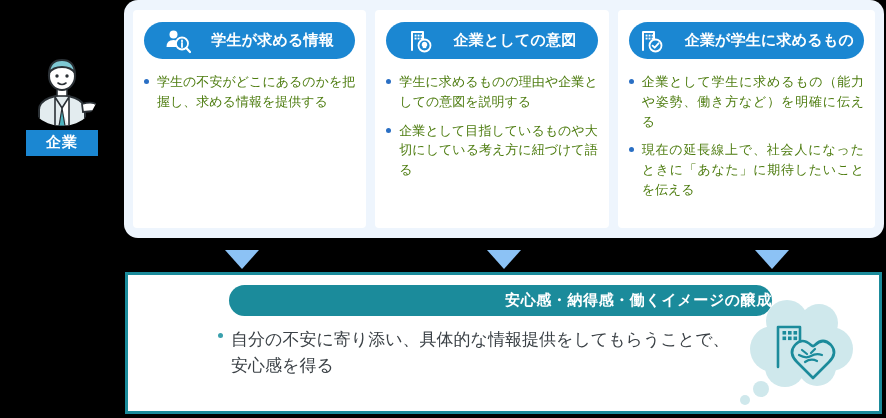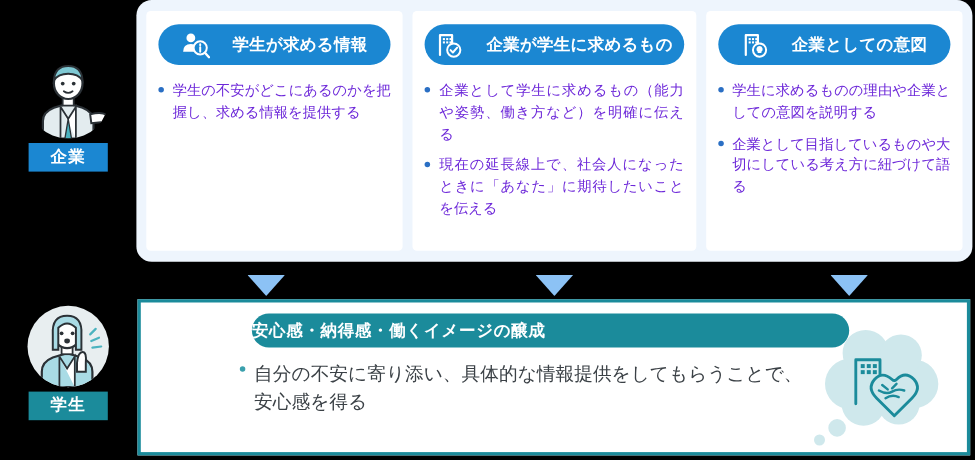--- a/index.html
+++ b/index.html
@@ -48,21 +48,21 @@
     justify-content:center;gap:20px;padding:0 10px;
   }
   .card-pill .pill-title{
     color:#ffffff;font-size:15px;font-weight:bold;letter-spacing:0.2px;
     white-space:nowrap;
   }
   .pill-icon{width:26px;height:26px;flex:0 0 26px;display:block;}
   .bullets{margin:0;padding:0;list-style:none;margin-top:13px;}
   .bullets li{
     position:relative;padding-left:13px;margin-bottom:9px;
-    font-size:13px;line-height:1.52;color:#6d28d9;
+    font-size:13px;line-height:1.52;color:#4d7c0f;
     text-align:justify;
   }
   .bullets li:before{
     content:"";position:absolute;left:0;top:7px;
     width:5px;height:5px;border-radius:50%;background:#2a6fc4;
   }
 
   
   .arrow{
     position:absolute;width:34px;height:19px;
@@ -75,21 +75,21 @@
 
   
   .bottom-panel{
     position:absolute;left:125px;top:272px;width:757px;height:142px;
     background:#ffffff;border:3px solid #1b8b9b;
     box-sizing:border-box;overflow:hidden;
   }
   .bottom-pill{
     position:absolute;left:101px;top:10px;width:543px;height:31px;
     background:#1b8b9b;border-radius:16px;
-    display:flex;align-items:center;justify-content:flex-start;
+    display:flex;align-items:center;justify-content:flex-end;
   }
   .bottom-pill .pill-title{
     color:#ffffff;font-size:15px;font-weight:bold;letter-spacing:0.6px;
     white-space:nowrap;
   }
   .bottom-bullets{
     position:absolute;left:90px;top:52px;width:520px;
     margin:0;padding:0;list-style:none;
   }
   .bottom-bullets li{
@@ -129,87 +129,39 @@
           <circle cx="42" cy="24" r="1.7" fill="#2b3136"></circle>
 
           <path d="M33 31 Q37 34 41 31" fill="none" stroke="#2b3136" stroke-width="1.6" stroke-linecap="round"></path>
 
           <path d="M57 52 Q68 49 72 53 Q74 57 69 59 L58 60 Z" fill="#ffffff" stroke="#2b3136" stroke-width="1.8"></path>
         </svg>
       </div>
       <span class="avatar-label company">企業</span>
     </div>
 
-    <div class="avatar-block student">
-      <div class="avatar-circle student">
-        <svg viewBox="0 0 74 74" width="74" height="74" aria-hidden="true">
-
-          <path d="M13 74 L13 60 Q13 51 23 47 L36 43 L49 47 Q59 51 59 60 L59 74 Z" fill="#a9dbe5" stroke="#2b3136" stroke-width="2"></path>
-          <path d="M29 46 L36 57 L43 46 L43 74 M29 46 L29 74" fill="#ffffff" stroke="#2b3136" stroke-width="1.6"></path>
-
-          <rect x="31" y="35" width="10" height="9" fill="#ffffff" stroke="#2b3136" stroke-width="1.6"></rect>
-
-          <ellipse cx="36" cy="25" rx="12.5" ry="13.5" fill="#ffffff" stroke="#2b3136" stroke-width="2"></ellipse>
-
-          <path d="M23 26 Q22 9 36 9 Q50 9 49 26 L49 40 L44 40 L44 20 Q40 16 36 16 Q32 16 28 20 L28 40 L23 40 Z" fill="#a9dbe5" stroke="#2b3136" stroke-width="1.8"></path>
-
-          <circle cx="31" cy="25" r="1.7" fill="#2b3136"></circle>
-          <circle cx="41" cy="25" r="1.7" fill="#2b3136"></circle>
-
-          <ellipse cx="36" cy="32" rx="2.6" ry="2.2" fill="#2b3136"></ellipse>
-
-          <path d="M45 52 Q46 42 50 42 Q54 42 53 52 L53 60 L45 60 Z" fill="#ffffff" stroke="#2b3136" stroke-width="1.8"></path>
-
-          <path d="M58 32 L65 29 M59 38 L67 37 M57 26 L62 21" stroke="#4bb3bf" stroke-width="2" stroke-linecap="round"></path>
-        </svg>
-      </div>
-      <span class="avatar-label student">学生</span>
-    </div>
   </div>
 
   <div class="top-panel">
 
     <div class="card">
       <div class="card-pill">
         <span class="pill-icon">
           <svg viewBox="0 0 26 26" width="26" height="26" aria-hidden="true">
             <circle cx="8.5" cy="6.5" r="4" fill="#ffffff"></circle>
             <path d="M1.5 19 Q1.5 12 8.5 12 Q15.5 12 15.5 19 Z" fill="#ffffff"></path>
             <circle cx="17" cy="15.5" r="6" fill="#1b87d2" stroke="#ffffff" stroke-width="1.8"></circle>
             <path d="M17 12.3 v0.9 M17 15 v4" stroke="#ffffff" stroke-width="1.8" stroke-linecap="round"></path>
             <path d="M21.3 20 L25 24" stroke="#ffffff" stroke-width="2.2" stroke-linecap="round"></path>
           </svg>
         </span>
         <span class="pill-title">学生が求める情報</span>
       </div>
       <ul class="bullets">
         <li>学生の不安がどこにあるのかを把握し、求める情報を提供する</li>
-      </ul>
-    </div>
-
-    <div class="card">
-      <div class="card-pill">
-        <span class="pill-icon">
-          <svg viewBox="0 0 26 26" width="26" height="26" aria-hidden="true">
-            <path d="M4 22 V4 h11 v14" fill="none" stroke="#ffffff" stroke-width="2" stroke-linecap="round" stroke-linejoin="round"></path>
-            <rect x="6.6" y="6.6" width="1.9" height="1.9" fill="#ffffff"></rect>
-            <rect x="9.6" y="6.6" width="1.9" height="1.9" fill="#ffffff"></rect>
-            <rect x="12.6" y="6.6" width="1.9" height="1.9" fill="#ffffff"></rect>
-            <rect x="6.6" y="9.6" width="1.9" height="1.9" fill="#ffffff"></rect>
-            <rect x="9.6" y="9.6" width="1.9" height="1.9" fill="#ffffff"></rect>
-            <rect x="12.6" y="9.6" width="1.9" height="1.9" fill="#ffffff"></rect>
-            <circle cx="16.5" cy="17.5" r="6" fill="#1b87d2" stroke="#ffffff" stroke-width="1.8"></circle>
-            <path d="M13.6 17.6 L15.7 19.7 L19.6 15.3" fill="none" stroke="#ffffff" stroke-width="1.8" stroke-linecap="round" stroke-linejoin="round"></path>
-          </svg>
-        </span>
-        <span class="pill-title">企業が学生に求めるもの</span>
-      </div>
-      <ul class="bullets">
-        <li>企業として学生に求めるもの（能力や姿勢、働き方など）を明確に伝える</li>
-        <li>現在の延長線上で、社会人になったときに「あなた」に期待したいことを伝える</li>
       </ul>
     </div>
 
     <div class="card">
       <div class="card-pill">
         <span class="pill-icon">
           <svg viewBox="0 0 26 26" width="26" height="26" aria-hidden="true">
             <path d="M4 22 V4 h11 v14" fill="none" stroke="#ffffff" stroke-width="2" stroke-linecap="round" stroke-linejoin="round"></path>
             <rect x="6.6" y="6.6" width="1.9" height="1.9" fill="#ffffff"></rect>
             <rect x="9.6" y="6.6" width="1.9" height="1.9" fill="#ffffff"></rect>
@@ -222,20 +174,43 @@
             <path d="M15.2 21 h2.6" stroke="#1b87d2" stroke-width="1" stroke-linecap="round"></path>
           </svg>
         </span>
         <span class="pill-title">企業としての意図</span>
       </div>
       <ul class="bullets">
         <li>学生に求めるものの理由や企業としての意図を説明する</li>
         <li>企業として目指しているものや大切にしている考え方に紐づけて語る</li>
       </ul>
     </div>
+
+    <div class="card">
+      <div class="card-pill">
+        <span class="pill-icon">
+          <svg viewBox="0 0 26 26" width="26" height="26" aria-hidden="true">
+            <path d="M4 22 V4 h11 v14" fill="none" stroke="#ffffff" stroke-width="2" stroke-linecap="round" stroke-linejoin="round"></path>
+            <rect x="6.6" y="6.6" width="1.9" height="1.9" fill="#ffffff"></rect>
+            <rect x="9.6" y="6.6" width="1.9" height="1.9" fill="#ffffff"></rect>
+            <rect x="12.6" y="6.6" width="1.9" height="1.9" fill="#ffffff"></rect>
+            <rect x="6.6" y="9.6" width="1.9" height="1.9" fill="#ffffff"></rect>
+            <rect x="9.6" y="9.6" width="1.9" height="1.9" fill="#ffffff"></rect>
+            <rect x="12.6" y="9.6" width="1.9" height="1.9" fill="#ffffff"></rect>
+            <circle cx="16.5" cy="17.5" r="6" fill="#1b87d2" stroke="#ffffff" stroke-width="1.8"></circle>
+            <path d="M13.6 17.6 L15.7 19.7 L19.6 15.3" fill="none" stroke="#ffffff" stroke-width="1.8" stroke-linecap="round" stroke-linejoin="round"></path>
+          </svg>
+        </span>
+        <span class="pill-title">企業が学生に求めるもの</span>
+      </div>
+      <ul class="bullets">
+        <li>企業として学生に求めるもの（能力や姿勢、働き方など）を明確に伝える</li>
+        <li>現在の延長線上で、社会人になったときに「あなた」に期待したいことを伝える</li>
+      </ul>
+    </div>
   </div>
 
   <div class="arrow a1"></div>
   <div class="arrow a2"></div>
   <div class="arrow a3"></div>
 
   <div class="bottom-panel">
 
     <div class="bottom-pill">
       <span class="pill-title">安心感・納得感・働くイメージの醸成</span>

